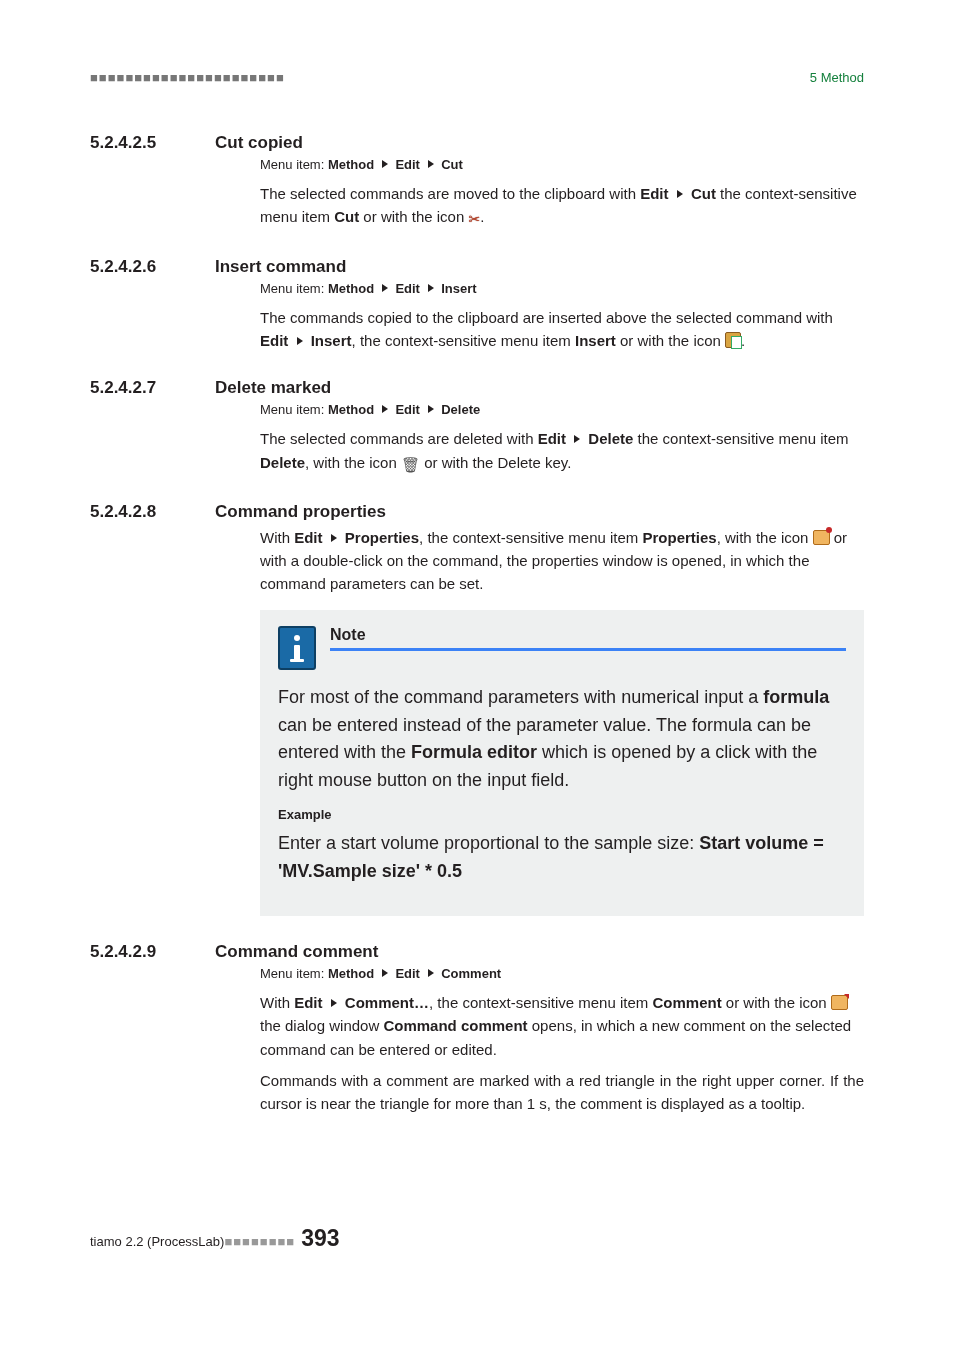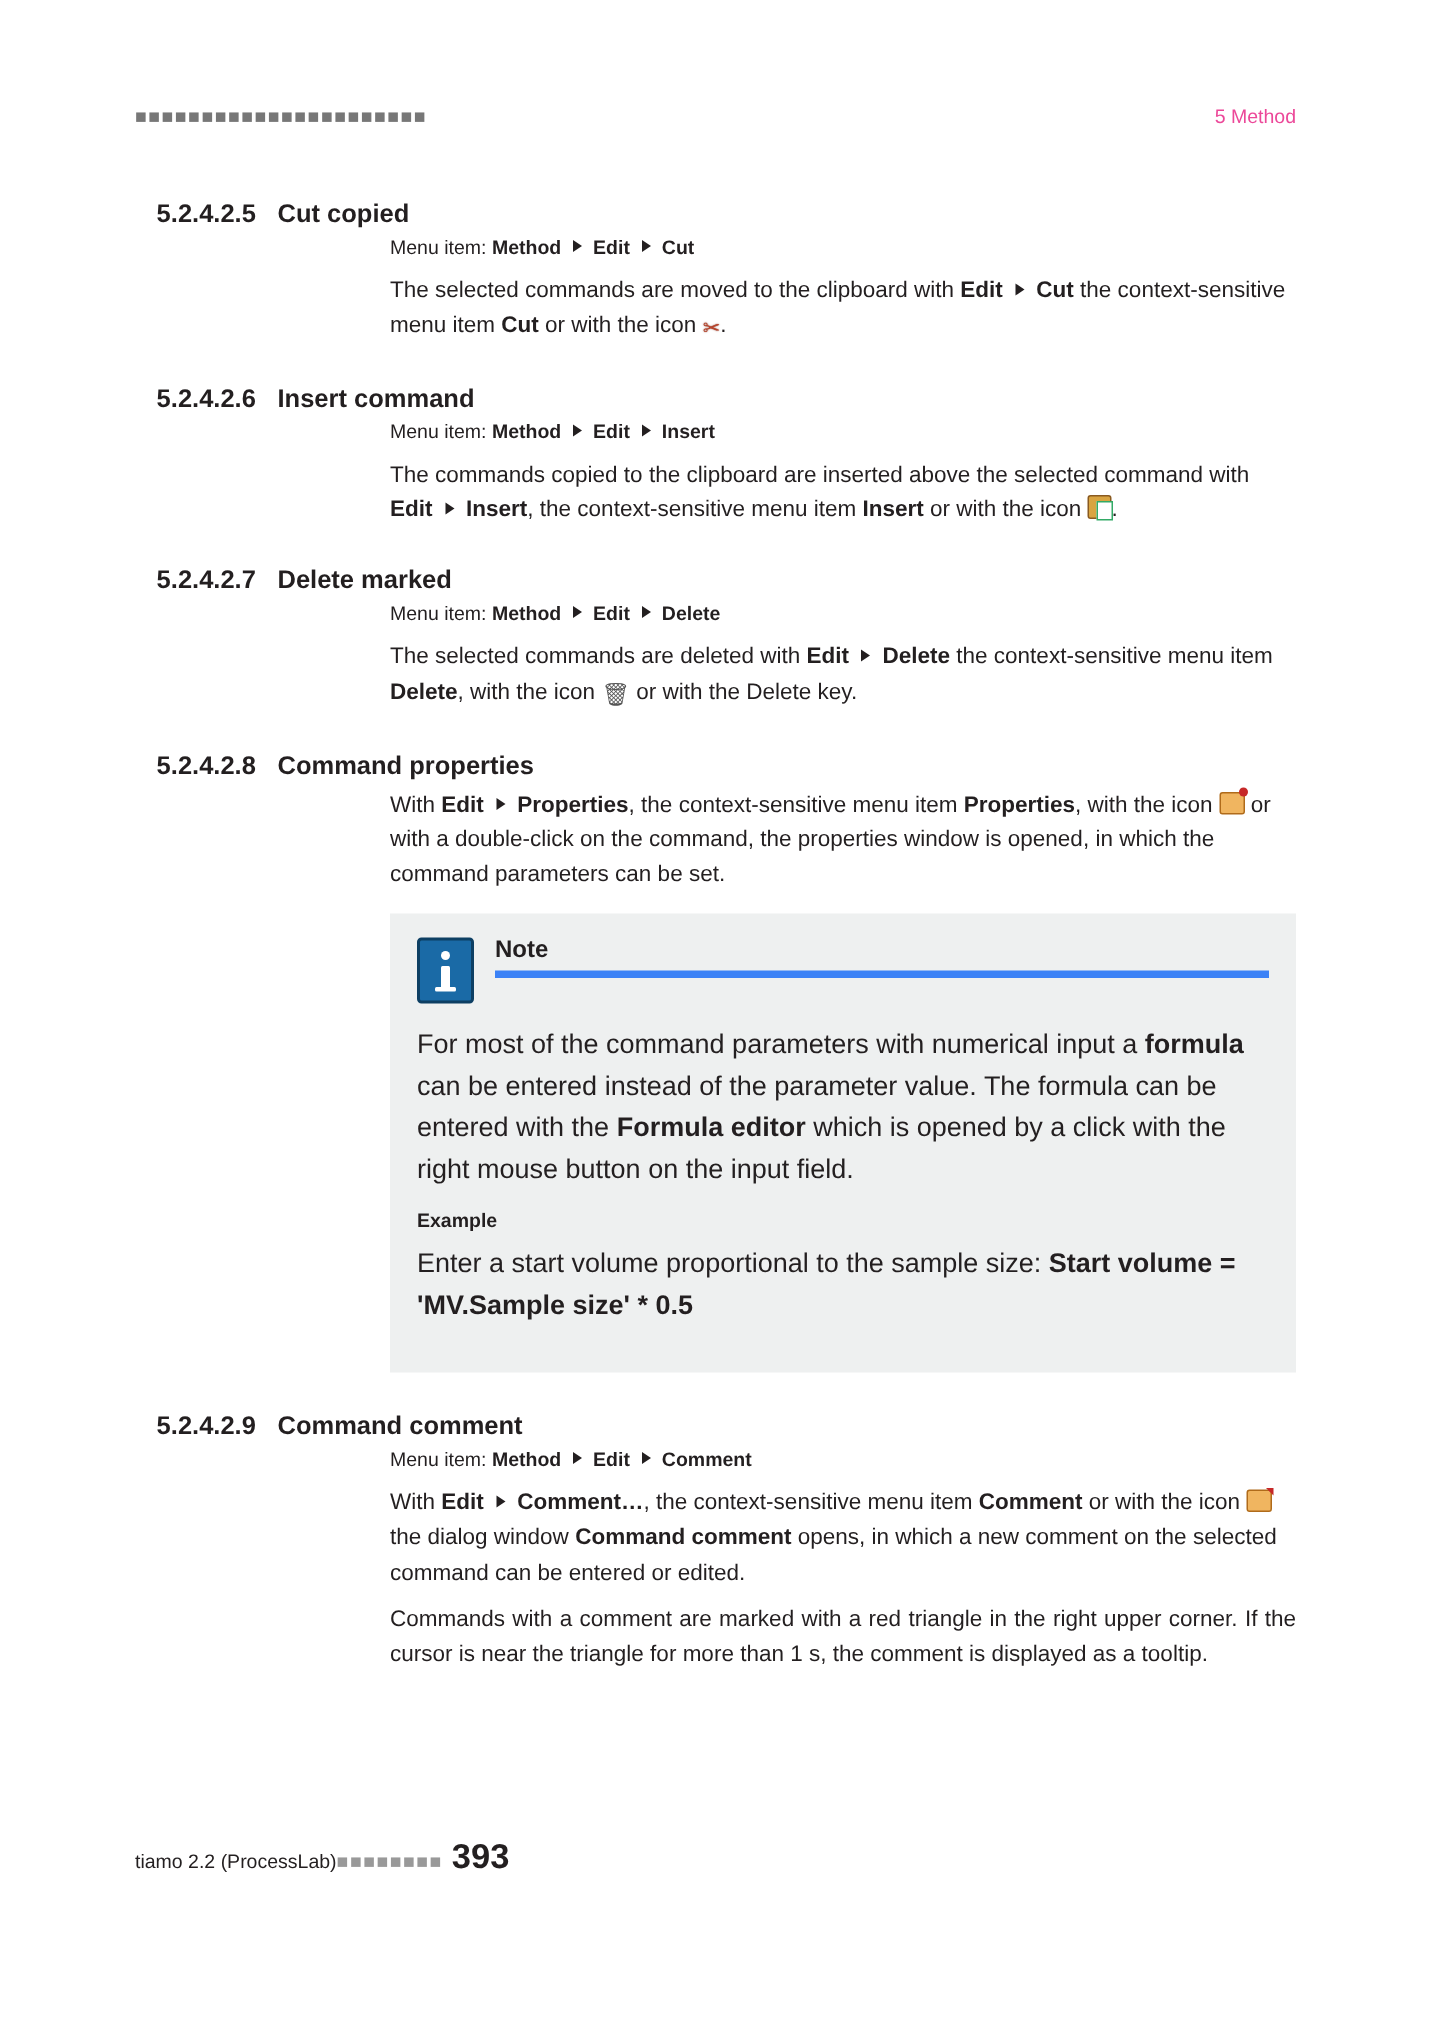--- a/index.html
+++ b/index.html
@@ -22,31 +22,31 @@
     align-items: center;
     font-size: 13px;
     margin-bottom: 48px;
   }
   .topbar-left {
     letter-spacing: 1px;
     color: #777;
     font-weight: bold;
   }
   .topbar-right {
-    color: #ec4899;
+    color: #15803d;
     text-align: right;
   }
   .section {
     margin-bottom: 26px;
   }
   .heading-row {
     display: flex;
     align-items: baseline;
+    gap: 30px;
     margin-bottom: 4px;
-    text-align: center;
   }
   .heading-num {
     font-weight: 800;
     font-size: 17px;
     width: 95px;
     flex-shrink: 0;
   }
   .heading-title {
     font-weight: 800;
     font-size: 17px;
@@ -108,21 +108,21 @@
   .note-icon .dot{width:6px;height:6px;background:#fff;border-radius:50%;position:absolute;top:7px;}
   .note-icon .stem{width:6px;height:16px;background:#fff;position:absolute;top:17px;border-radius:1px;}
   .note-icon .foot{width:14px;height:3px;background:#fff;position:absolute;bottom:6px;border-radius:1px;}
   .note-title-line {
     flex:1;
   }
   .note-title {
     font-weight:700;
     font-size:16px;
     padding-bottom:4px;
-    border-bottom:5px solid #3b82f6;
+    border-bottom:3px solid #3b82f6;
     display:block;
   }
   .note-para {
     font-size:18px;
     line-height:1.55;
     margin-bottom:12px;
   }
   .example-label { font-weight:700;font-size:13px;margin-bottom:8px;display:block; }
   
   .footer {

